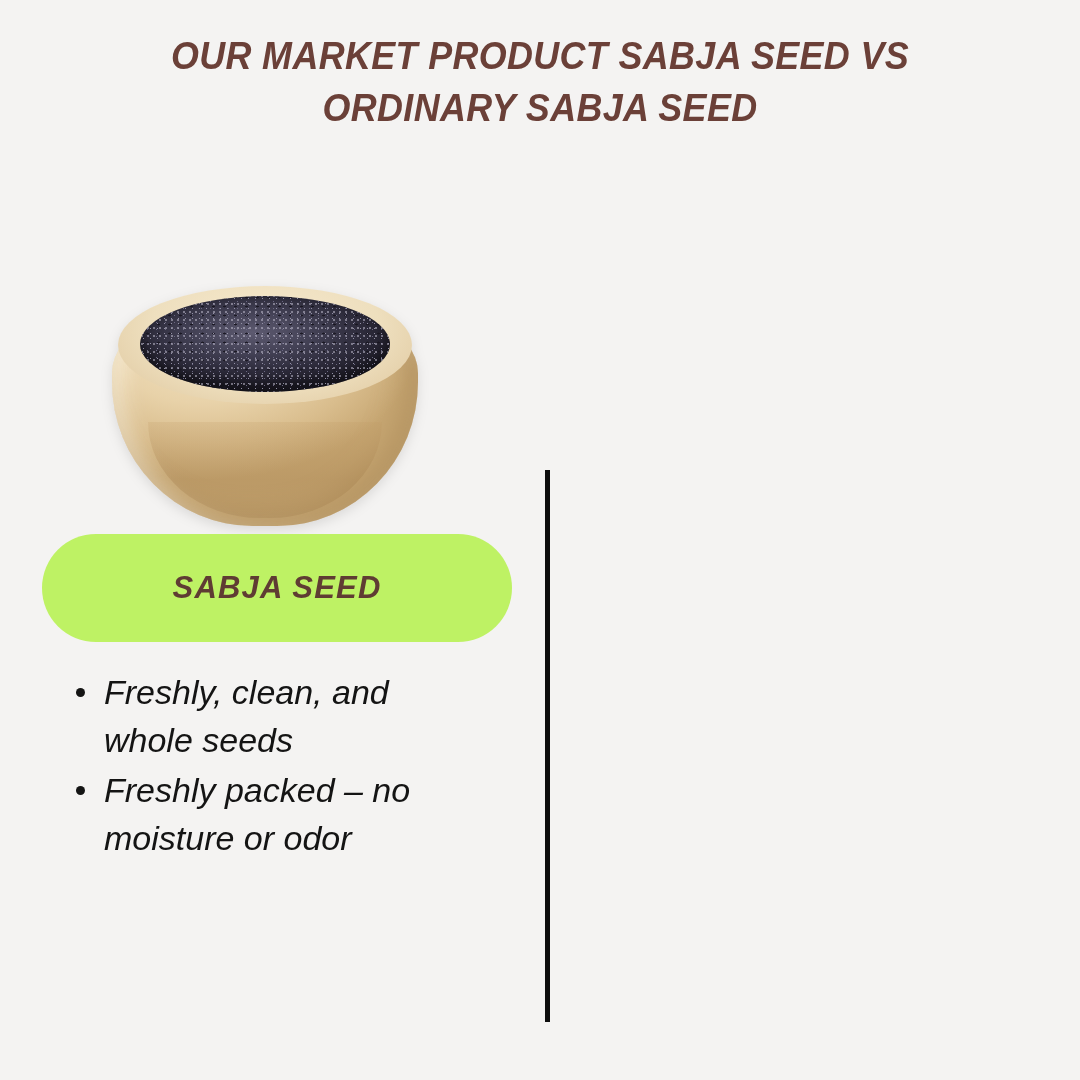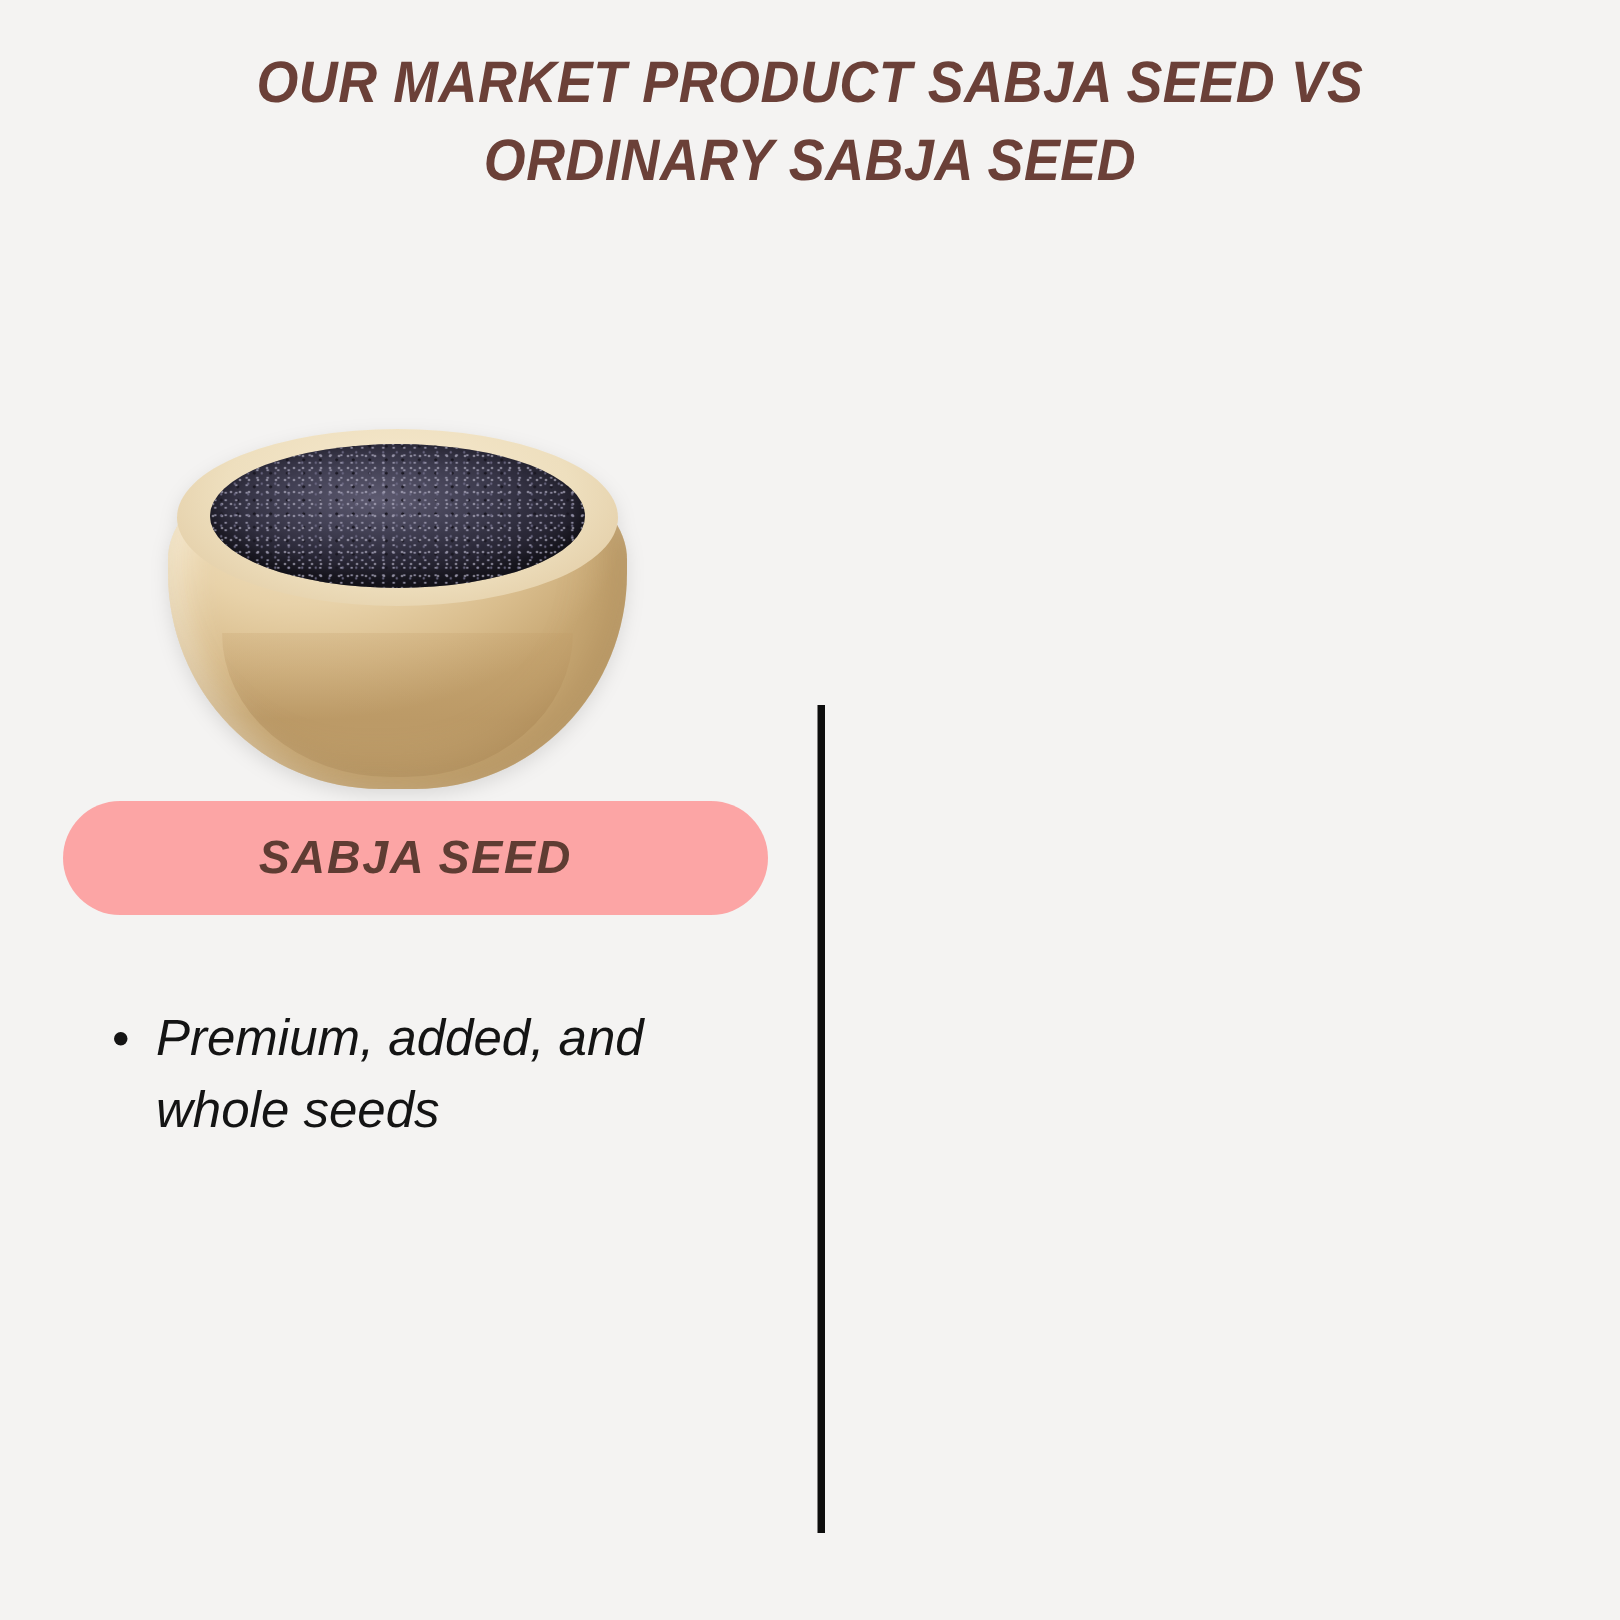--- a/index.html
+++ b/index.html
@@ -136,22 +136,22 @@
     text-align: center;
     color: #5f3c33;
     font-family: "Liberation Sans", sans-serif;
     font-weight: bold;
     border-radius: 999px;
   }
   .pill.good {
     left: 42px;
     top: 534px;
     width: 470px;
-    height: 76px;
-    background: #fca5a5;
+    height: 108px;
+    background: #bef264;
     font-size: 31px;
     letter-spacing: 1.2px;
   }
 
   
   .bullets {
     position: absolute;
     list-style: none;
     color: #141414;
     font-family: "Liberation Sans", sans-serif;
@@ -197,21 +197,25 @@
       </div>
     </div>
 
     <div class="pill good">
       <span>SABJA SEED</span>
     </div>
 
     <ul class="bullets left-list">
       <li>
         <span class="dot"></span>
-        <span class="txt">Premium, added, and whole seeds</span>
+        <span class="txt">Freshly, clean, and whole seeds</span>
+      </li>
+      <li>
+        <span class="dot"></span>
+        <span class="txt">Freshly packed – no moisture or odor</span>
       </li>
     </ul>
   </div>
 
   <div class="column right">
 
     
 
     
 

